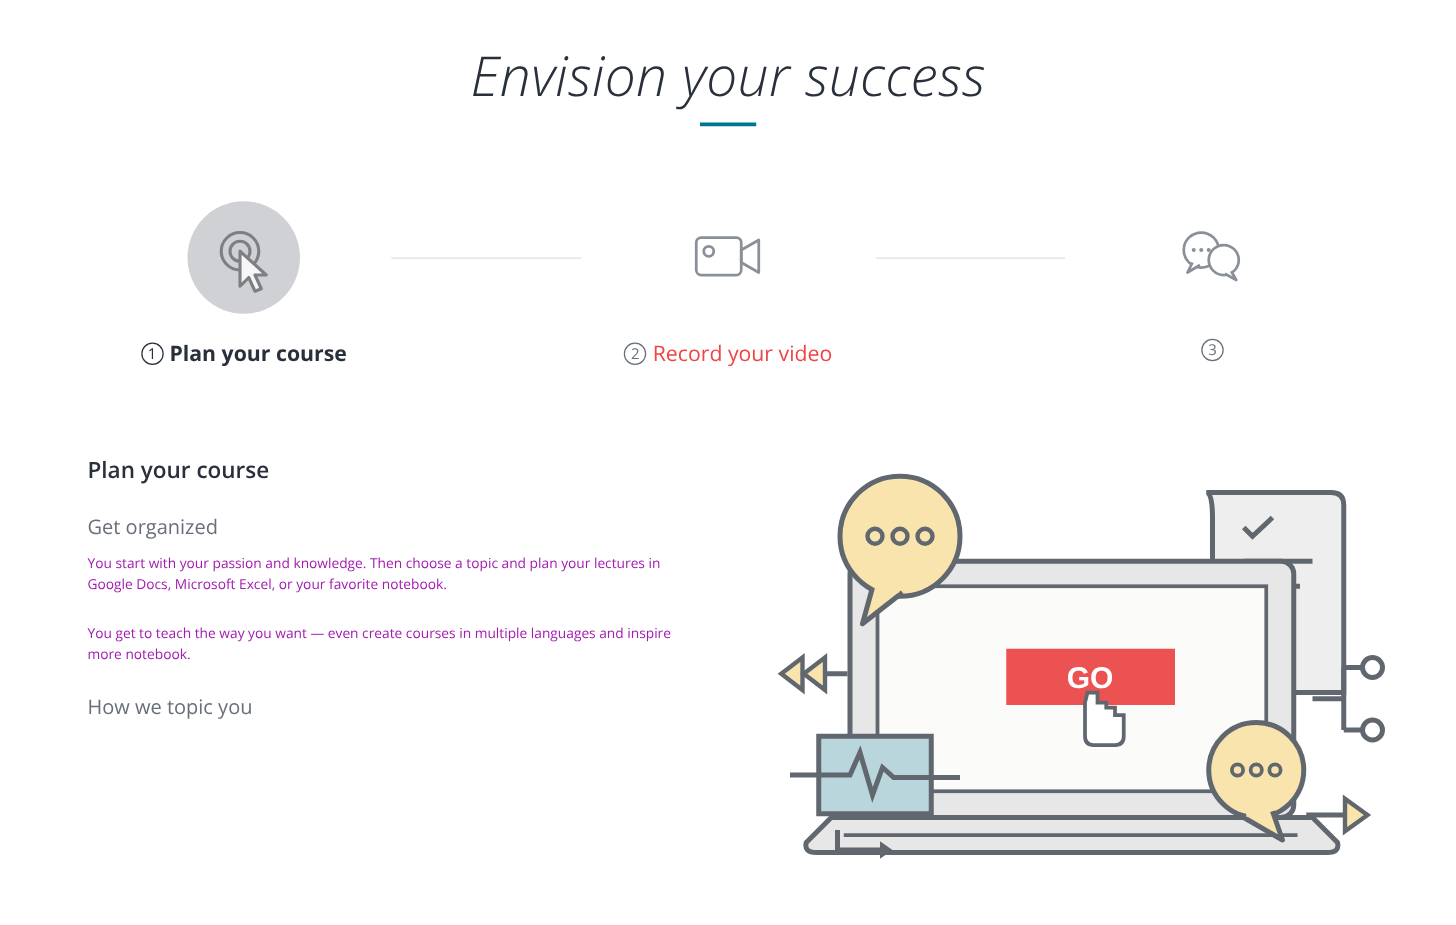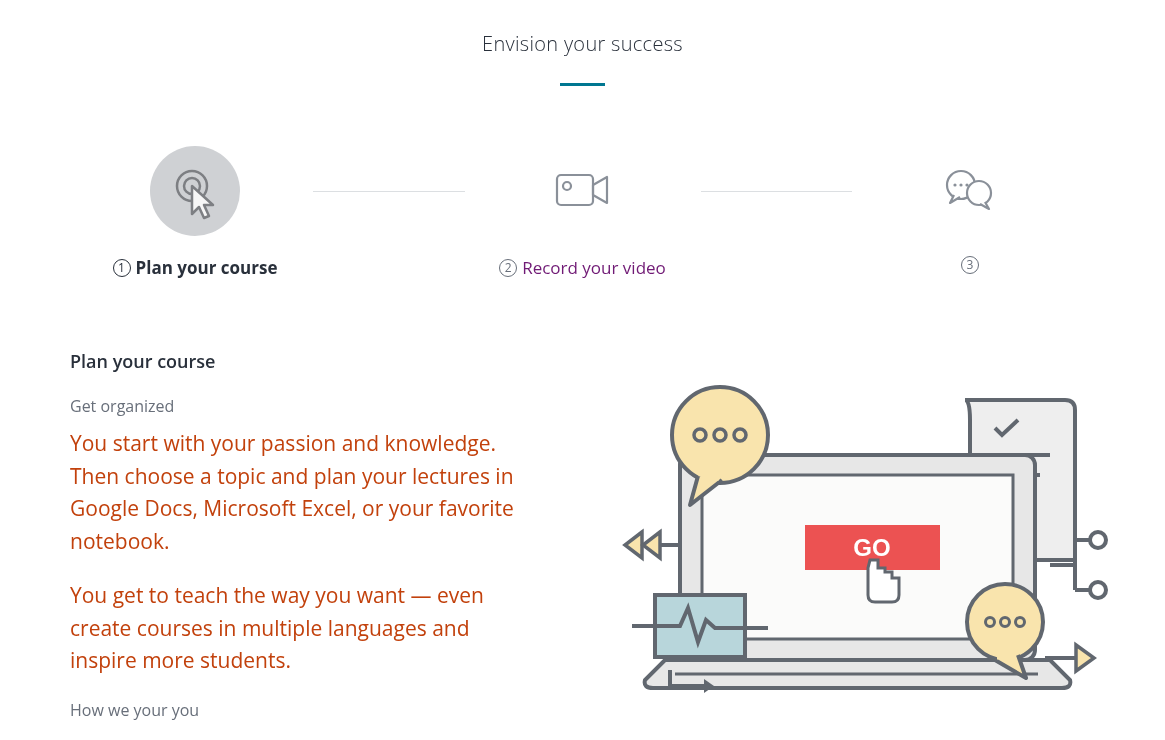--- a/index.html
+++ b/index.html
@@ -13,25 +13,26 @@
 }
 .container {
   width: 100%;
   padding: 30px 70px 0 70px;
 }
 .title-section {
   text-align: center;
   margin-bottom: 60px;
 }
 .title {
-  font-size: 20px;
+  font-size: 44px;
   font-weight: 300;
   color: #29303b;
   letter-spacing: 0.3px;
-  margin-bottom: 26px;
+  margin-bottom: 8px;
+  font-style: italic;
 }
 .title-underline {
   width: 45px;
   height: 3px;
   background: #007791;
   margin: 0 auto;
 }
 .steps-row {
   display: flex;
   align-items: flex-start;
@@ -75,21 +76,21 @@
   border-radius: 50%;
   font-size: 12px;
   color: #686f7a;
   line-height: 1;
 }
 .num-circle.active {
   border-color: #29303b;
   color: #29303b;
 }
 .step-label-text {
-  color: #701a75;
+  color: #ef4444;
 }
 .step-label-text.active {
   color: #29303b;
   font-weight: 700;
 }
 .connector {
   flex: 1;
   height: 1px;
   background: #dcdfe2;
   margin: 0 8px;
@@ -108,22 +109,22 @@
   font-weight: 600;
   color: #29303b;
   margin-bottom: 22px;
 }
 .sub-heading {
   font-size: 16px;
   color: #686f7a;
   margin-bottom: 10px;
 }
 .para {
-  font-size: 21px;
-  color: #c2410c;
+  font-size: 11px;
+  color: #a21caf;
   line-height: 1.55;
   margin-bottom: 22px;
 }
 .illustration-col {
   flex: 1;
   display: flex;
   align-items: center;
   justify-content: center;
 }
 .illustration {
@@ -195,22 +196,22 @@
     </div>
 
   </div>
 
   <div class="content-row">
 
     <div class="text-col">
       <h2 class="section-heading">Plan your course</h2>
       <div class="sub-heading">Get organized</div>
       <p class="para">You start with your passion and knowledge. Then choose a topic and plan your lectures in Google Docs, Microsoft Excel, or your favorite notebook.</p>
-      <p class="para">You get to teach the way you want — even create courses in multiple languages and inspire more students.</p>
-      <div class="sub-heading">How we your you</div>
+      <p class="para">You get to teach the way you want — even create courses in multiple languages and inspire more notebook.</p>
+      <div class="sub-heading">How we topic you</div>
     </div>
 
     <div class="illustration-col">
       <svg class="illustration" viewBox="0 0 540 340">
 
         <path d="M 395 30 L 495 30 Q 505 30 505 40 L 505 190 L 400 190 L 400 50 Q 400 30 395 30" fill="#eeeeee" stroke="#61676f" stroke-width="4"></path>
         <path d="M 425 58 L 432 65 L 448 50" fill="none" stroke="#61676f" stroke-width="4"></path>
         <line x1="425" y1="85" x2="480" y2="85" stroke="#61676f" stroke-width="4"></line>
         <line x1="425" y1="105" x2="470" y2="105" stroke="#61676f" stroke-width="4"></line>
 

